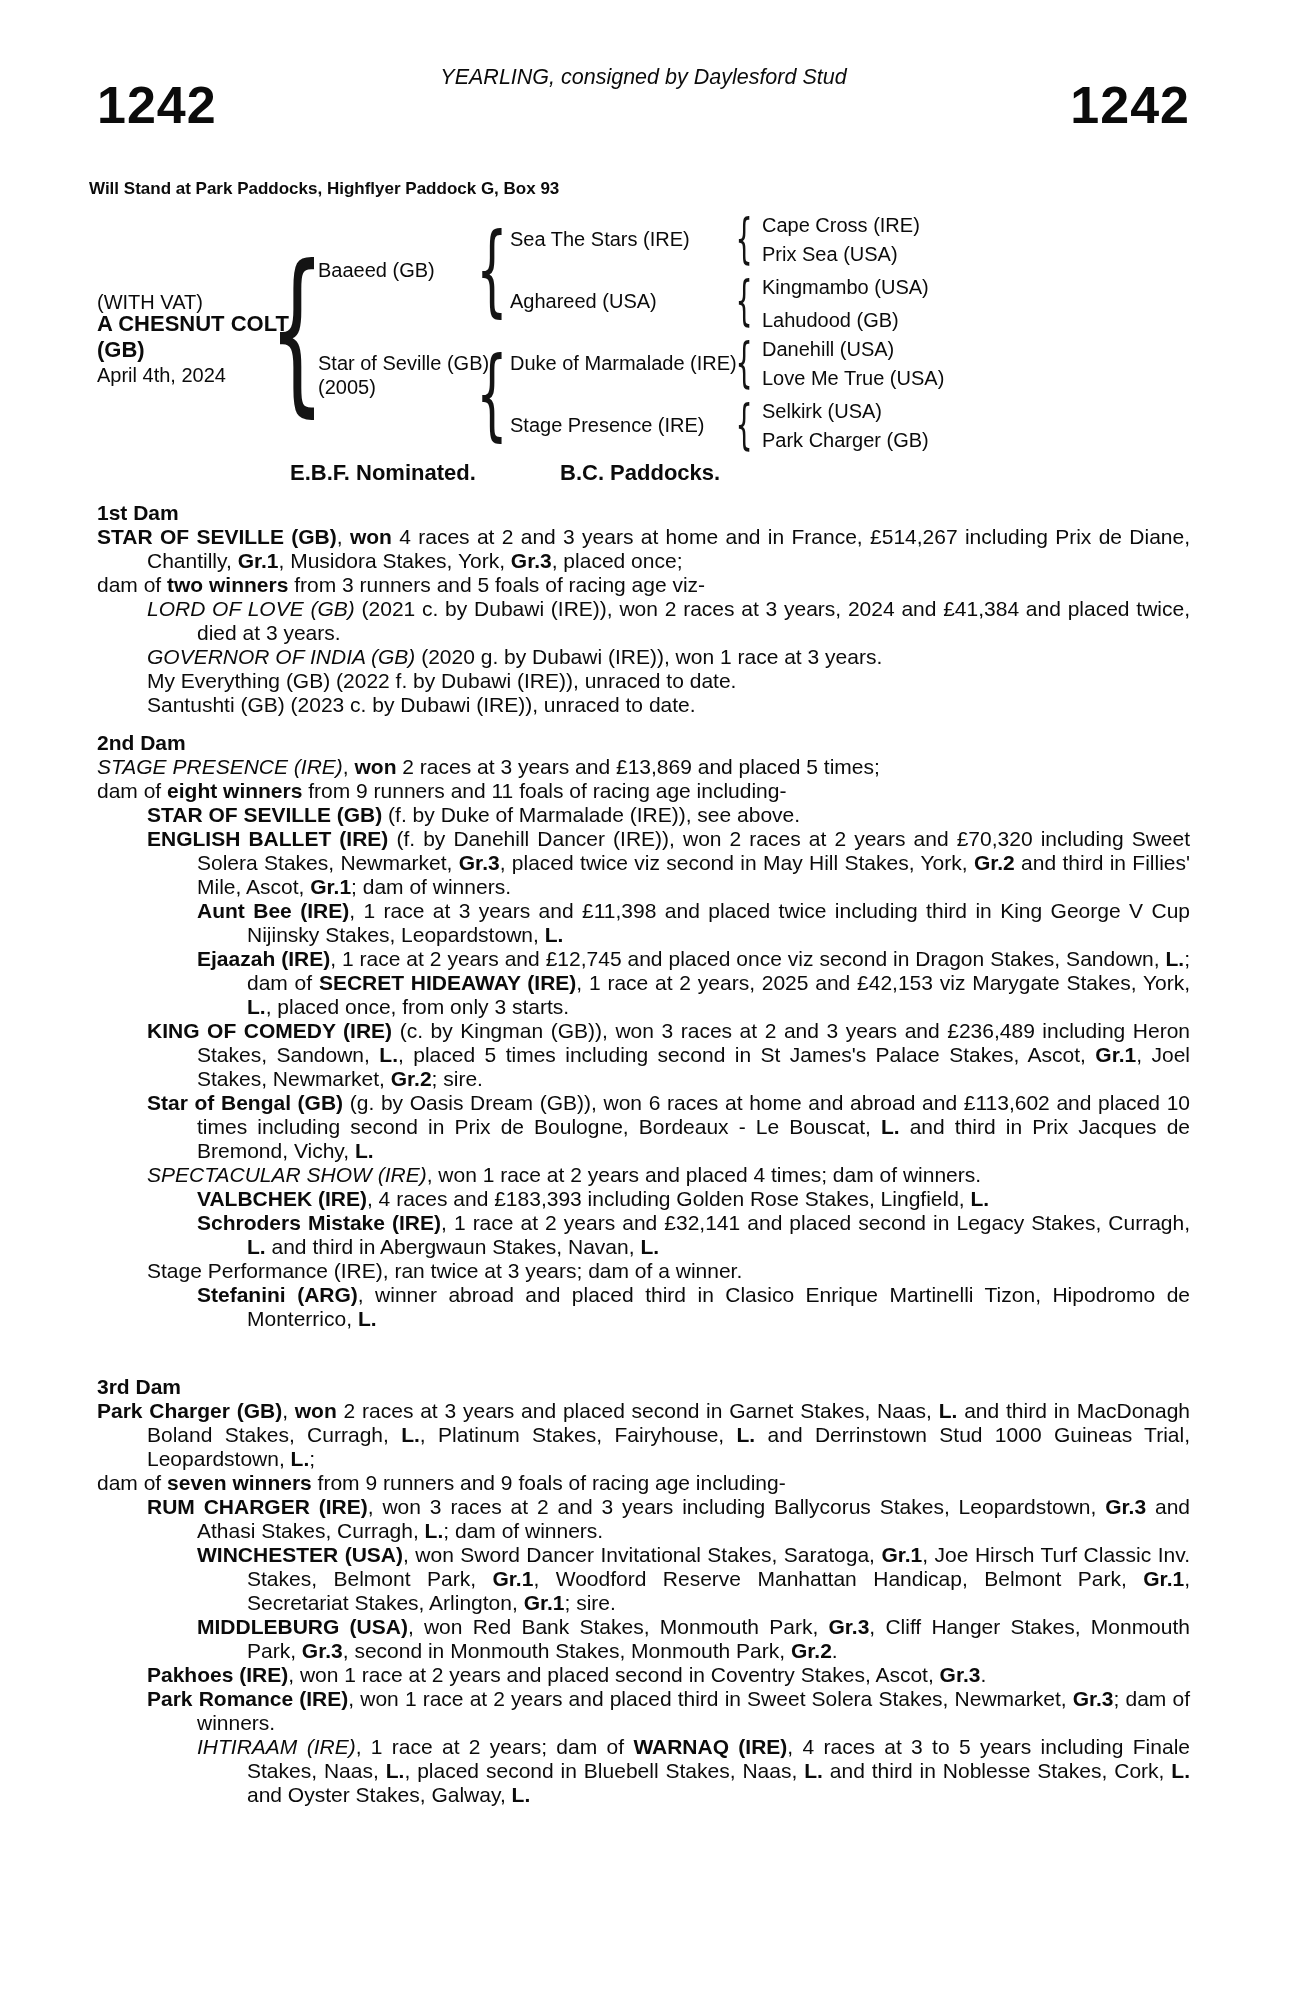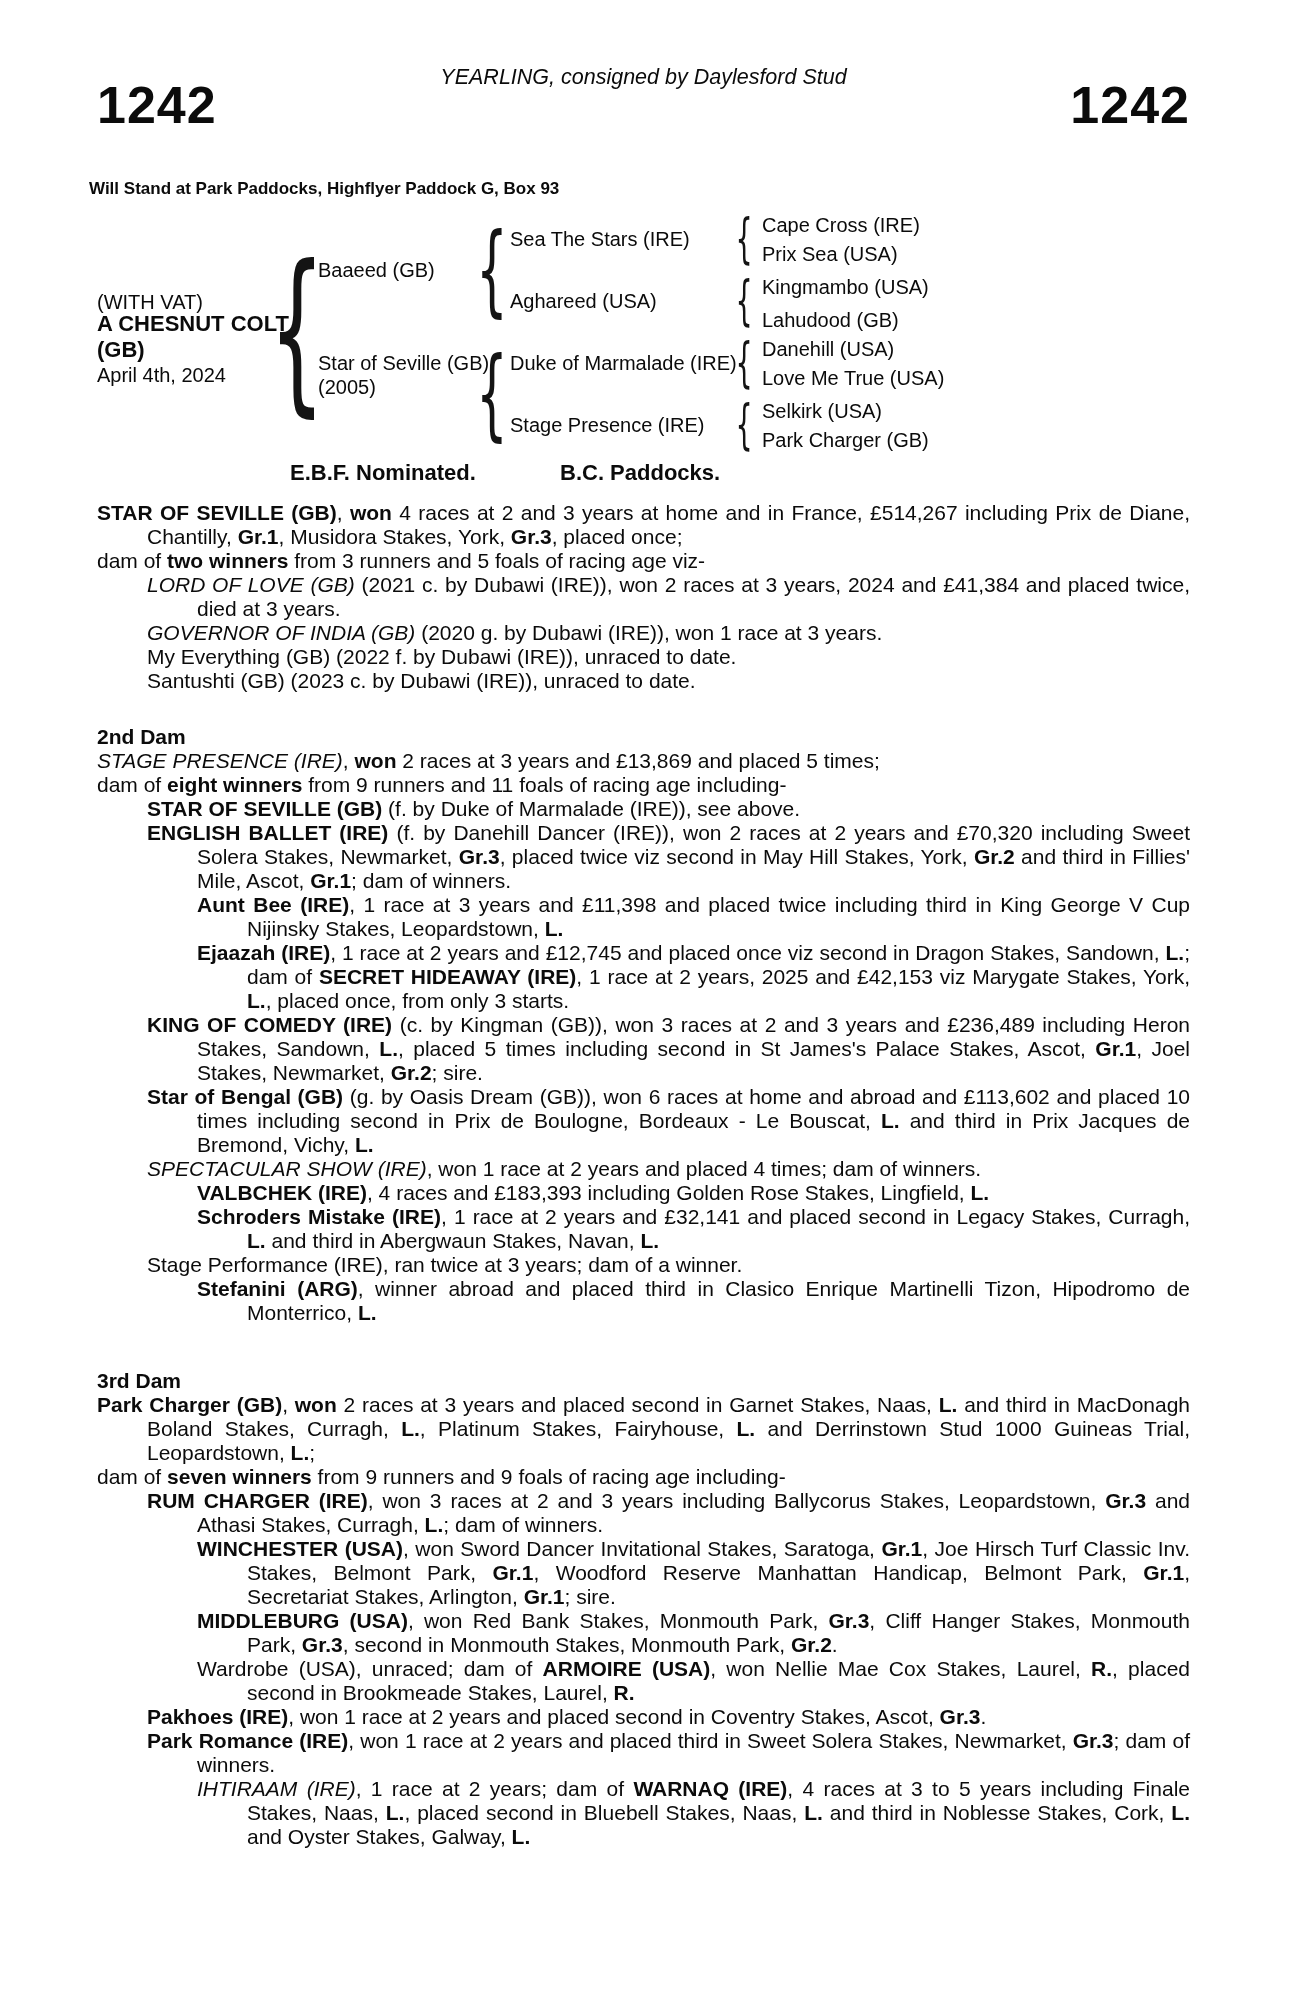--- a/index.html
+++ b/index.html
@@ -53,21 +53,21 @@
   .noms{top:460px;left:97px;width:1093px;height:26px;font-size:22px;font-weight:bold;line-height:26px;}
   .nom-ebf{position:absolute;left:193px;}
   .nom-bc{position:absolute;left:463px;}
   
   .textblock{top:501px;left:97px;width:1093px;}
   .textblock p{margin:0;font-size:21px;line-height:24px;text-align:justify;}
   .sec-head{font-weight:bold;text-align:left !important;}
   .p-l0{padding-left:50px;text-indent:-50px;}
   .p-l1{padding-left:100px;text-indent:-50px;}
   .p-l2{padding-left:150px;text-indent:-50px;}
-  .dam-section + .dam-section{margin-top:32px;}
+  .dam-section + .dam-section{margin-top:14px;}
   .dam-section:nth-child(3){margin-top:44px;}
   .rb{font-weight:bold;}
   .ri{font-style:italic;}
 </style>
 </head>
 <body>
 
 <div class="sheet">
 
   <div class="abs consignor">YEARLING, consigned by Daylesford Stud</div>
@@ -124,20 +124,21 @@
   <div class="abs ped gg gg7">Selkirk (USA)</div>
   <div class="abs ped gg gg8">Park Charger (GB)</div>
 
   <div class="abs noms">
     <span class="nom-ebf">E.B.F. Nominated.</span>
     <span class="nom-bc">B.C. Paddocks.</span>
   </div>
 
   <div class="abs textblock" id="sections">
       <div class="dam-section">
+        <p class="sec-head">1st Dam</p>
         <p class="p-l0"><span class="rb ">STAR OF SEVILLE (GB)</span><span class="">, </span><span class="rb ">won</span><span class=""> 4 races at 2 and 3 years at home and in France, £514,267 including Prix de Diane, Chantilly, </span><span class="rb ">Gr.1</span><span class="">, Musidora Stakes, York, </span><span class="rb ">Gr.3</span><span class="">, placed once;</span></p>
         <p class="p-l0"><span class="">dam of </span><span class="rb ">two winners</span><span class=""> from 3 runners and 5 foals of racing age viz-</span></p>
         <p class="p-l1"><span class="ri">LORD OF LOVE (GB)</span><span class=""> (2021 c. by Dubawi (IRE)), won 2 races at 3 years, 2024 and £41,384 and placed twice, died at 3 years.</span></p>
         <p class="p-l1"><span class="ri">GOVERNOR OF INDIA (GB)</span><span class=""> (2020 g. by Dubawi (IRE)), won 1 race at 3 years.</span></p>
         <p class="p-l1"><span class="">My Everything (GB) (2022 f. by Dubawi (IRE)), unraced to date.</span></p>
         <p class="p-l1"><span class="">Santushti (GB) (2023 c. by Dubawi (IRE)), unraced to date.</span></p>
       </div>
       <div class="dam-section">
         <p class="sec-head">2nd Dam</p>
         <p class="p-l0"><span class="ri">STAGE PRESENCE (IRE)</span><span class="">, </span><span class="rb ">won</span><span class=""> 2 races at 3 years and £13,869 and placed 5 times;</span></p>
@@ -154,20 +155,19 @@
         <p class="p-l1"><span class="">Stage Performance (IRE), ran twice at 3 years; dam of a winner.</span></p>
         <p class="p-l2"><span class="rb ">Stefanini (ARG)</span><span class="">, winner abroad and placed third in Clasico Enrique Martinelli Tizon, Hipodromo de Monterrico, </span><span class="rb ">L.</span></p>
       </div>
       <div class="dam-section">
         <p class="sec-head">3rd Dam</p>
         <p class="p-l0"><span class="rb ">Park Charger (GB)</span><span class="">, </span><span class="rb ">won</span><span class=""> 2 races at 3 years and placed second in Garnet Stakes, Naas, </span><span class="rb ">L.</span><span class=""> and third in MacDonagh Boland Stakes, Curragh, </span><span class="rb ">L.</span><span class="">, Platinum Stakes, Fairyhouse, </span><span class="rb ">L.</span><span class=""> and Derrinstown Stud 1000 Guineas Trial, Leopardstown, </span><span class="rb ">L.</span><span class="">;</span></p>
         <p class="p-l0"><span class="">dam of </span><span class="rb ">seven winners</span><span class=""> from 9 runners and 9 foals of racing age including-</span></p>
         <p class="p-l1"><span class="rb ">RUM CHARGER (IRE)</span><span class="">, won 3 races at 2 and 3 years including Ballycorus Stakes, Leopardstown, </span><span class="rb ">Gr.3</span><span class=""> and Athasi Stakes, Curragh, </span><span class="rb ">L.</span><span class="">; dam of winners.</span></p>
         <p class="p-l2"><span class="rb ">WINCHESTER (USA)</span><span class="">, won Sword Dancer Invitational Stakes, Saratoga, </span><span class="rb ">Gr.1</span><span class="">, Joe Hirsch Turf Classic Inv. Stakes, Belmont Park, </span><span class="rb ">Gr.1</span><span class="">, Woodford Reserve Manhattan Handicap, Belmont Park, </span><span class="rb ">Gr.1</span><span class="">, Secretariat Stakes, Arlington, </span><span class="rb ">Gr.1</span><span class="">; sire.</span></p>
         <p class="p-l2"><span class="rb ">MIDDLEBURG (USA)</span><span class="">, won Red Bank Stakes, Monmouth Park, </span><span class="rb ">Gr.3</span><span class="">, Cliff Hanger Stakes, Monmouth Park, </span><span class="rb ">Gr.3</span><span class="">, second in Monmouth Stakes, Monmouth Park, </span><span class="rb ">Gr.2</span><span class="">.</span></p>
-        <p class="p-l2"><span class="">Wardrobe (USA), unraced; dam of </span><span class="rb ">ARMOIRE (USA)</span><span class="">, won Nellie Mae Cox Stakes, Laurel, </span><span class="rb ">R.</span><span class="">, placed second in Brookmeade Stakes, Laurel, </span><span class="rb ">R.</span></p>
         <p class="p-l1"><span class="rb ">Pakhoes (IRE)</span><span class="">, won 1 race at 2 years and placed second in Coventry Stakes, Ascot, </span><span class="rb ">Gr.3</span><span class="">.</span></p>
         <p class="p-l1"><span class="rb ">Park Romance (IRE)</span><span class="">, won 1 race at 2 years and placed third in Sweet Solera Stakes, Newmarket, </span><span class="rb ">Gr.3</span><span class="">; dam of winners.</span></p>
         <p class="p-l2"><span class="ri">IHTIRAAM (IRE)</span><span class="">, 1 race at 2 years; dam of </span><span class="rb ">WARNAQ (IRE)</span><span class="">, 4 races at 3 to 5 years including Finale Stakes, Naas, </span><span class="rb ">L.</span><span class="">, placed second in Bluebell Stakes, Naas, </span><span class="rb ">L.</span><span class=""> and third in Noblesse Stakes, Cork, </span><span class="rb ">L.</span><span class=""> and Oyster Stakes, Galway, </span><span class="rb ">L.</span></p>
       </div>
     </div>
 
 </div>
 
 </body></html>

